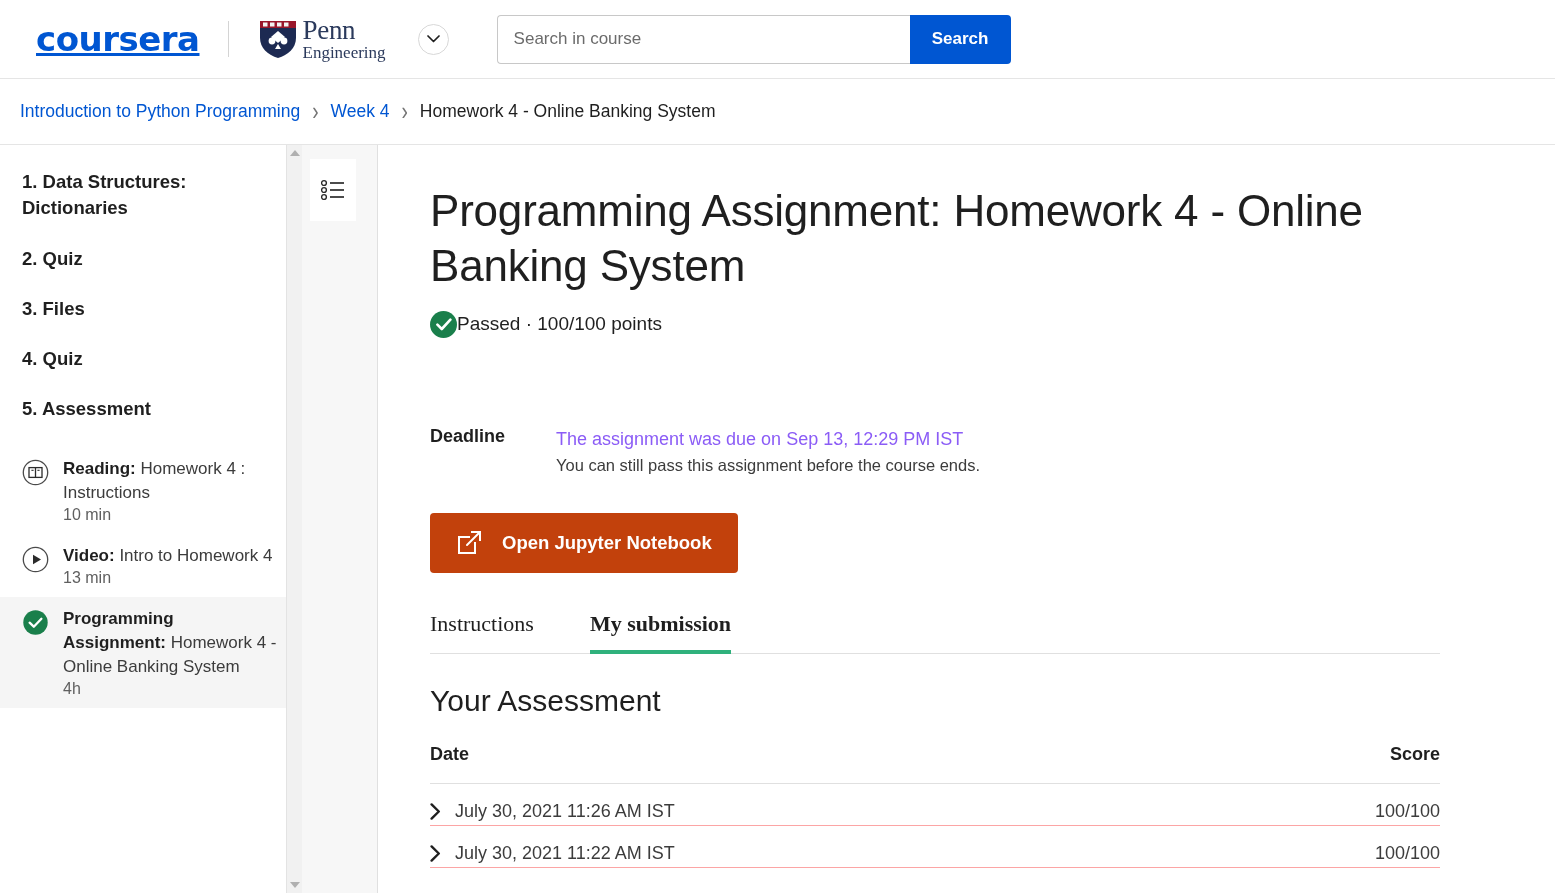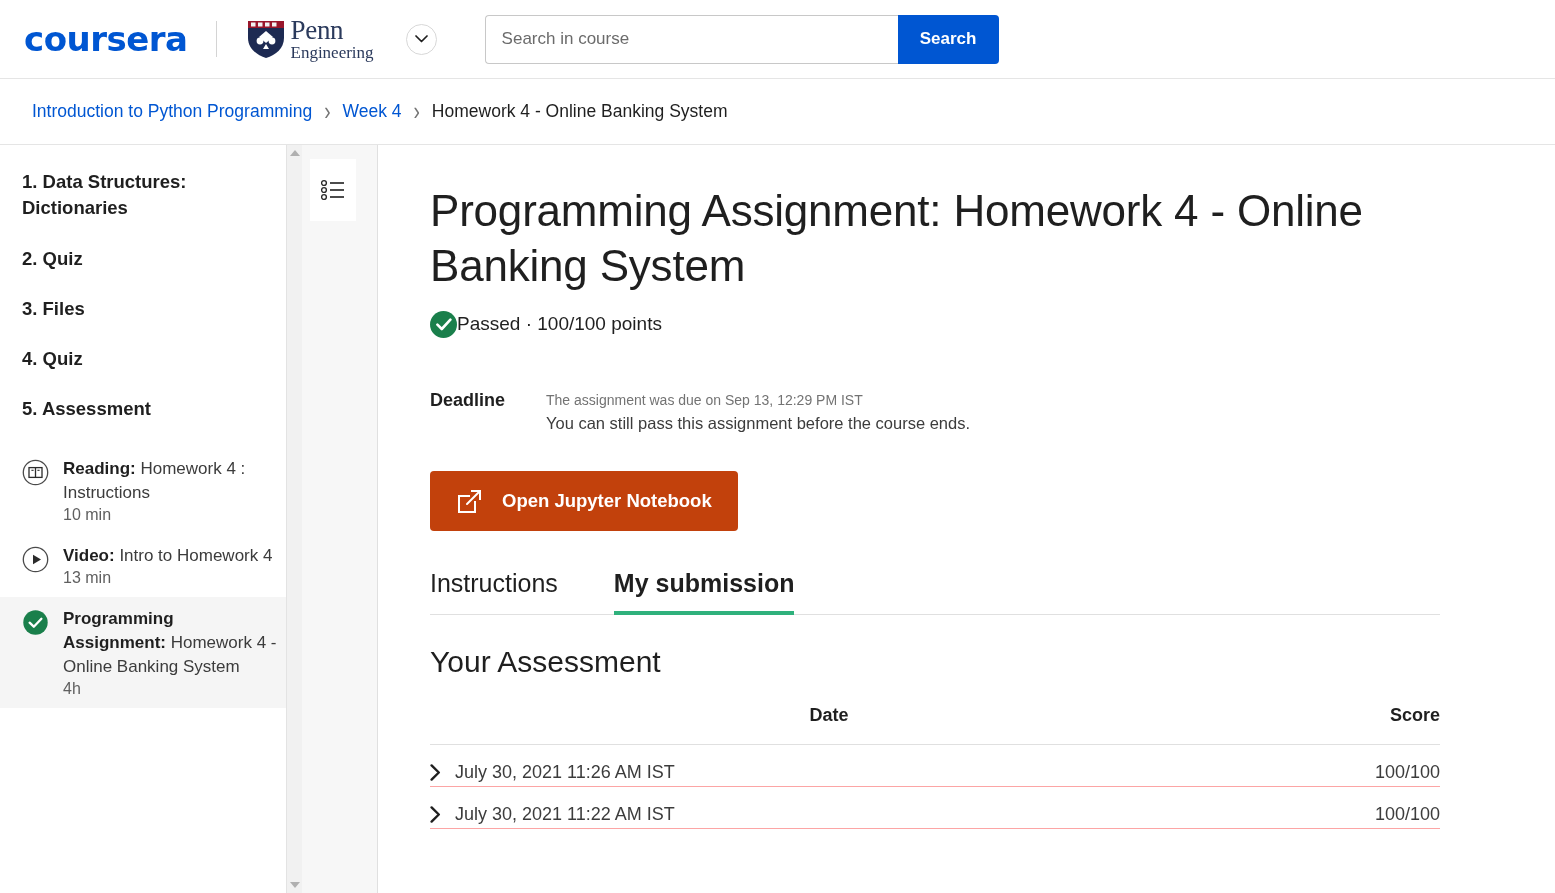--- a/index.html
+++ b/index.html
@@ -18,23 +18,24 @@
     display: flex;
     align-items: center;
     padding: 0 20px;
     position: relative;
   }
   .coursera-logo {
     font-size: 34px;
     font-weight: 700;
     color: #0056D2;
     letter-spacing: -0.5px;
-    margin-left: 4px;
+    margin-left: 16px;
     line-height: 1;
     font-family: "DejaVu Sans", sans-serif;
+    text-decoration: underline;
   }
   .hdr-divider {
     width: 1px; height: 36px; background: #d4d4d4;
     margin: 0 26px 0 28px;
   }
   .penn-logo { display: flex; align-items: center; gap: 2px; }
   .penn-shield { width: 46px; height: 46px; display:block; }
   .penn-words { line-height: 1.0; }
   .penn-name {
     font-family: "Liberation Serif", serif;
@@ -67,21 +68,21 @@
     color: #fff; font-size: 17px; font-weight: 700;
     font-family: "Liberation Sans", sans-serif;
     cursor: pointer;
   }
 
   
   .breadcrumb {
     height: 66px;
     border-bottom: 1px solid #e5e5e5;
     display: flex; align-items: center;
-    padding: 0 32px;
+    padding: 0 20px;
     font-size: 17.5px;
   }
   .crumb-link { color: #0056D2; text-decoration: none; cursor: pointer; white-space: nowrap; }
   .crumb-current { color: #1f1f1f; white-space: nowrap; }
   .crumb-sep {
     color: #757575; margin: 0 12px;
     font-size: 19px; font-weight: 300;
     display: inline-block; transform: scaleY(1.35);
   }
 
@@ -170,67 +171,67 @@
     margin-top: 17px;
   }
   .check-badge {
     width: 27px; height: 27px; border-radius: 50%;
     background: #1a7f4b; flex: 0 0 27px;
     display: flex; align-items: center; justify-content: center;
   }
   .status-text { font-size: 19px; color: #1f1f1f; }
 
   .deadline-row {
-    display: flex; margin-top: 52px; gap: 3px;
+    display: flex; margin-top: 88px; gap: 13px;
   }
   .deadline-label {
     font-size: 18px; font-weight: 700; color: #1f1f1f;
     width: 113px; flex: 0 0 113px;
   }
-  .deadline-main { font-size: 14px; color: #737373; line-height: 1.45; }
+  .deadline-main { font-size: 18px; color: #8b5cf6; line-height: 1.45; }
   .deadline-sub { font-size: 16.5px; color: #3c3c3c; margin-top: 4px; }
 
   .jup-btn {
     margin-top: 38px;
     display: inline-flex; align-items: center; gap: 19px;
     background: #c2410c;
     border: none; border-radius: 4px;
     padding: 0 26px; height: 60px;
     color: #fff; font-size: 18.5px; font-weight: 700;
     font-family: "Liberation Sans", sans-serif;
     cursor: pointer;
   }
 
   .tabs {
     display: flex; gap: 0;
     margin-top: 38px;
     border-bottom: 1px solid #e0e0e0;
     max-width: 1010px;
   }
   .tab {
-    font-size: 25px; color: #1f1f1f;
+    font-size: 22px; color: #1f1f1f;
     padding: 0 0 16px 0; margin-right: 56px;
     cursor: pointer; position: relative;
     background: none; border: none;
-    font-family: Liberation Sans, sans-serif;
+    font-family: Liberation Serif, serif;
   }
   .tab.active { font-weight: 700; }
   .tab.active::after {
     content: ""; position: absolute;
     left: 0; right: 0; bottom: -1px; height: 4px;
     background: #2fb17c;
   }
 
   .sub-heading {
     font-size: 30px; font-weight: 400;
     color: #1f1f1f; margin-top: 30px;
   }
   .subs-table { width: 1010px; margin-top: 26px; border-collapse: collapse; }
   .subs-table th {
-    text-align: center; font-size: 18px; font-weight: 700;
+    text-align: left; font-size: 18px; font-weight: 700;
     color: #1f1f1f; padding: 0 0 18px 0;
     border-bottom: 1px solid #e0e0e0;
   }
   .subs-table th.sc, .subs-table td.sc { text-align: right; }
   .subs-table td {
     font-size: 18px; color: #3c3c3c;
     padding: 17px 0 3px 0;
     border-bottom: 1px solid #fca5a5;
   }
   .row-date { display: flex; align-items: center; gap: 14px; cursor: pointer; }

